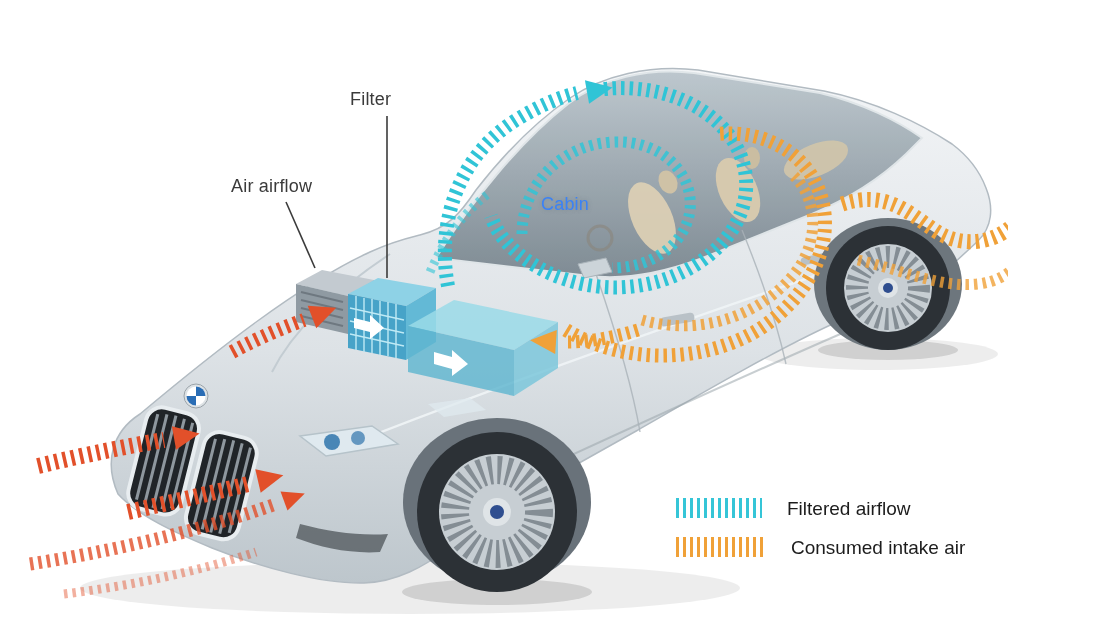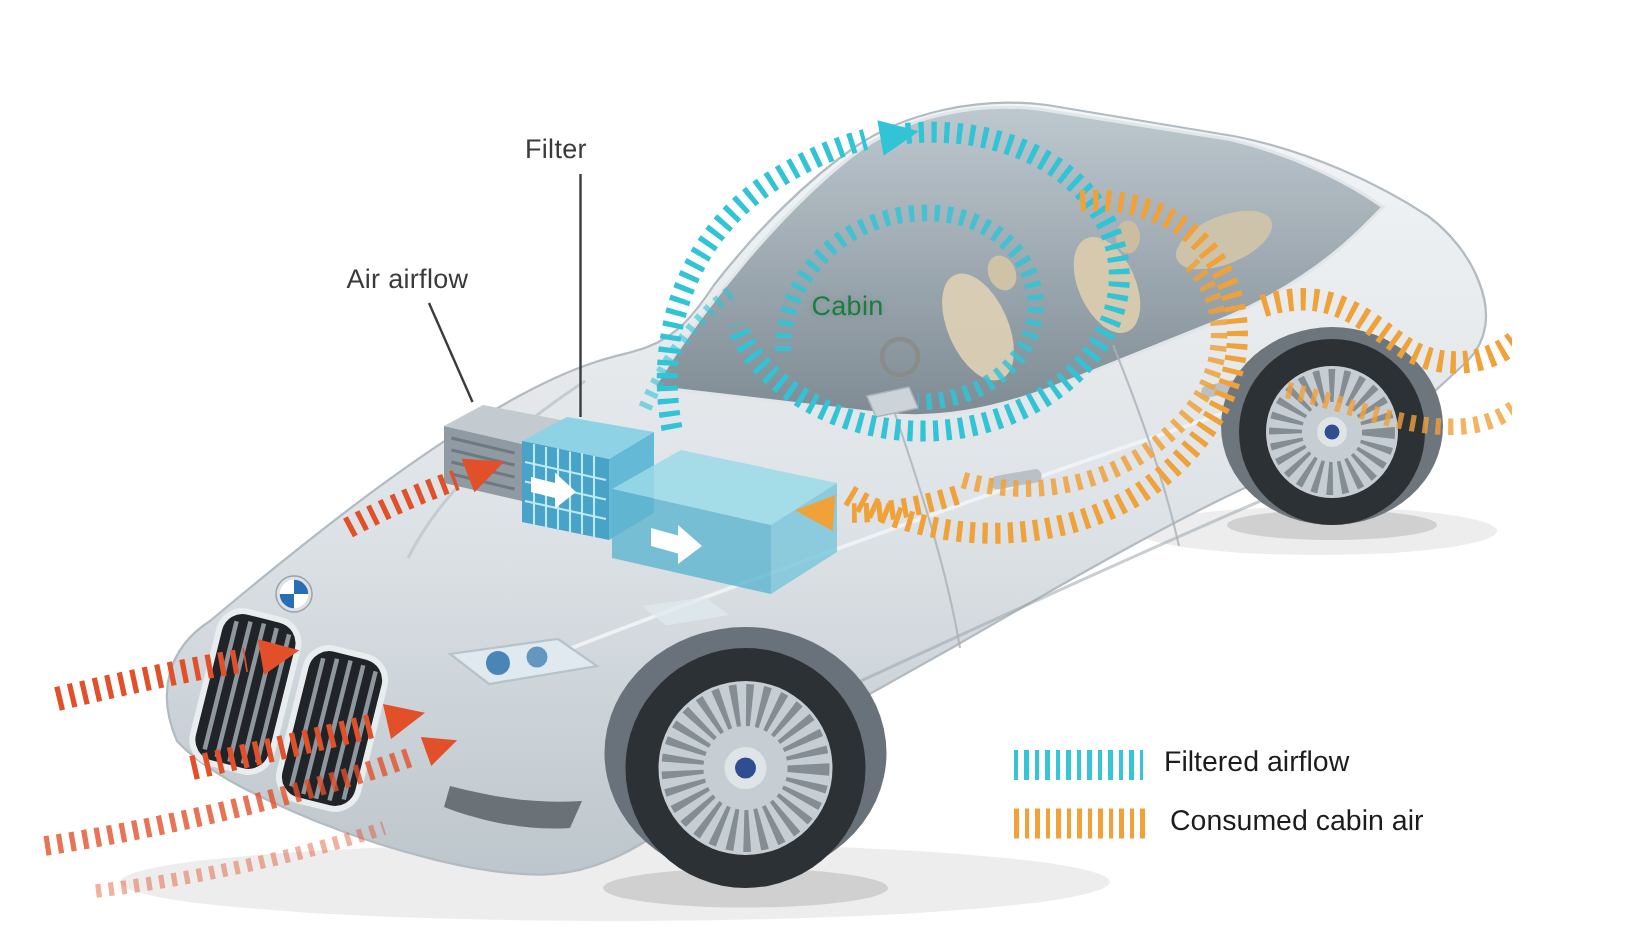--- a/index.html
+++ b/index.html
@@ -6,24 +6,24 @@
   #stage{
     position:relative;width:1008px;height:619px;overflow:hidden;background:#ffffff;
     font-family:"Liberation Sans", sans-serif;
     margin-top:32px;
   }
   svg{position:absolute;left:0;top:0;}
   .anno{
     position:absolute;font-size:18px;color:#3a3a3a;letter-spacing:.2px;
     font-family:"Liberation Sans", sans-serif;white-space:nowrap;
   }
-  #cabin-label{color:#15803d;text-shadow:0 0 4px rgba(90,100,105,.35);}
+  #cabin-label{color:#3b82f6;text-shadow:0 0 4px rgba(90,100,105,.35);}
   
   .legend{position:absolute;left:676px;top:466px;}
-  .legend-row{display:flex;align-items:flex-end;margin-bottom:17px;}
+  .legend-row{display:flex;align-items:flex-start;margin-bottom:17px;gap:11px;}
   .swatch{height:20px;display:inline-block;margin-right:14px;}
   .swatch-cyan{width:86px;background:repeating-linear-gradient(90deg,#35c5d7 0 3px,transparent 3px 7px);}
   .swatch-orange{width:90px;background:repeating-linear-gradient(90deg,#f0a138 0 3px,transparent 3px 7px);}
   .swatch-red{width:70px;background:repeating-linear-gradient(90deg,#e2572b 0 3px,transparent 3px 7px);}
   .legend-label{font-size:19px;color:#1c1c1c;white-space:nowrap;}
 </style>
 </head>
 <body>
 
 <div id="stage">
@@ -243,17 +243,17 @@
   <div class="anno" id="air-intake-label" style="left:231px;top:144px">Air airflow</div>
   <div class="anno" id="cabin-label" style="left:541px;top:162px">Cabin</div>
 
   <div class="legend">
     <div class="legend-row">
       <span class="swatch swatch-cyan"></span>
       <span class="legend-label">Filtered airflow</span>
     </div>
     <div class="legend-row">
       <span class="swatch swatch-orange"></span>
-      <span class="legend-label">Consumed cabin air</span>
+      <span class="legend-label">Consumed intake air</span>
     </div>
   </div>
 
 </div>
 
 </body></html>

